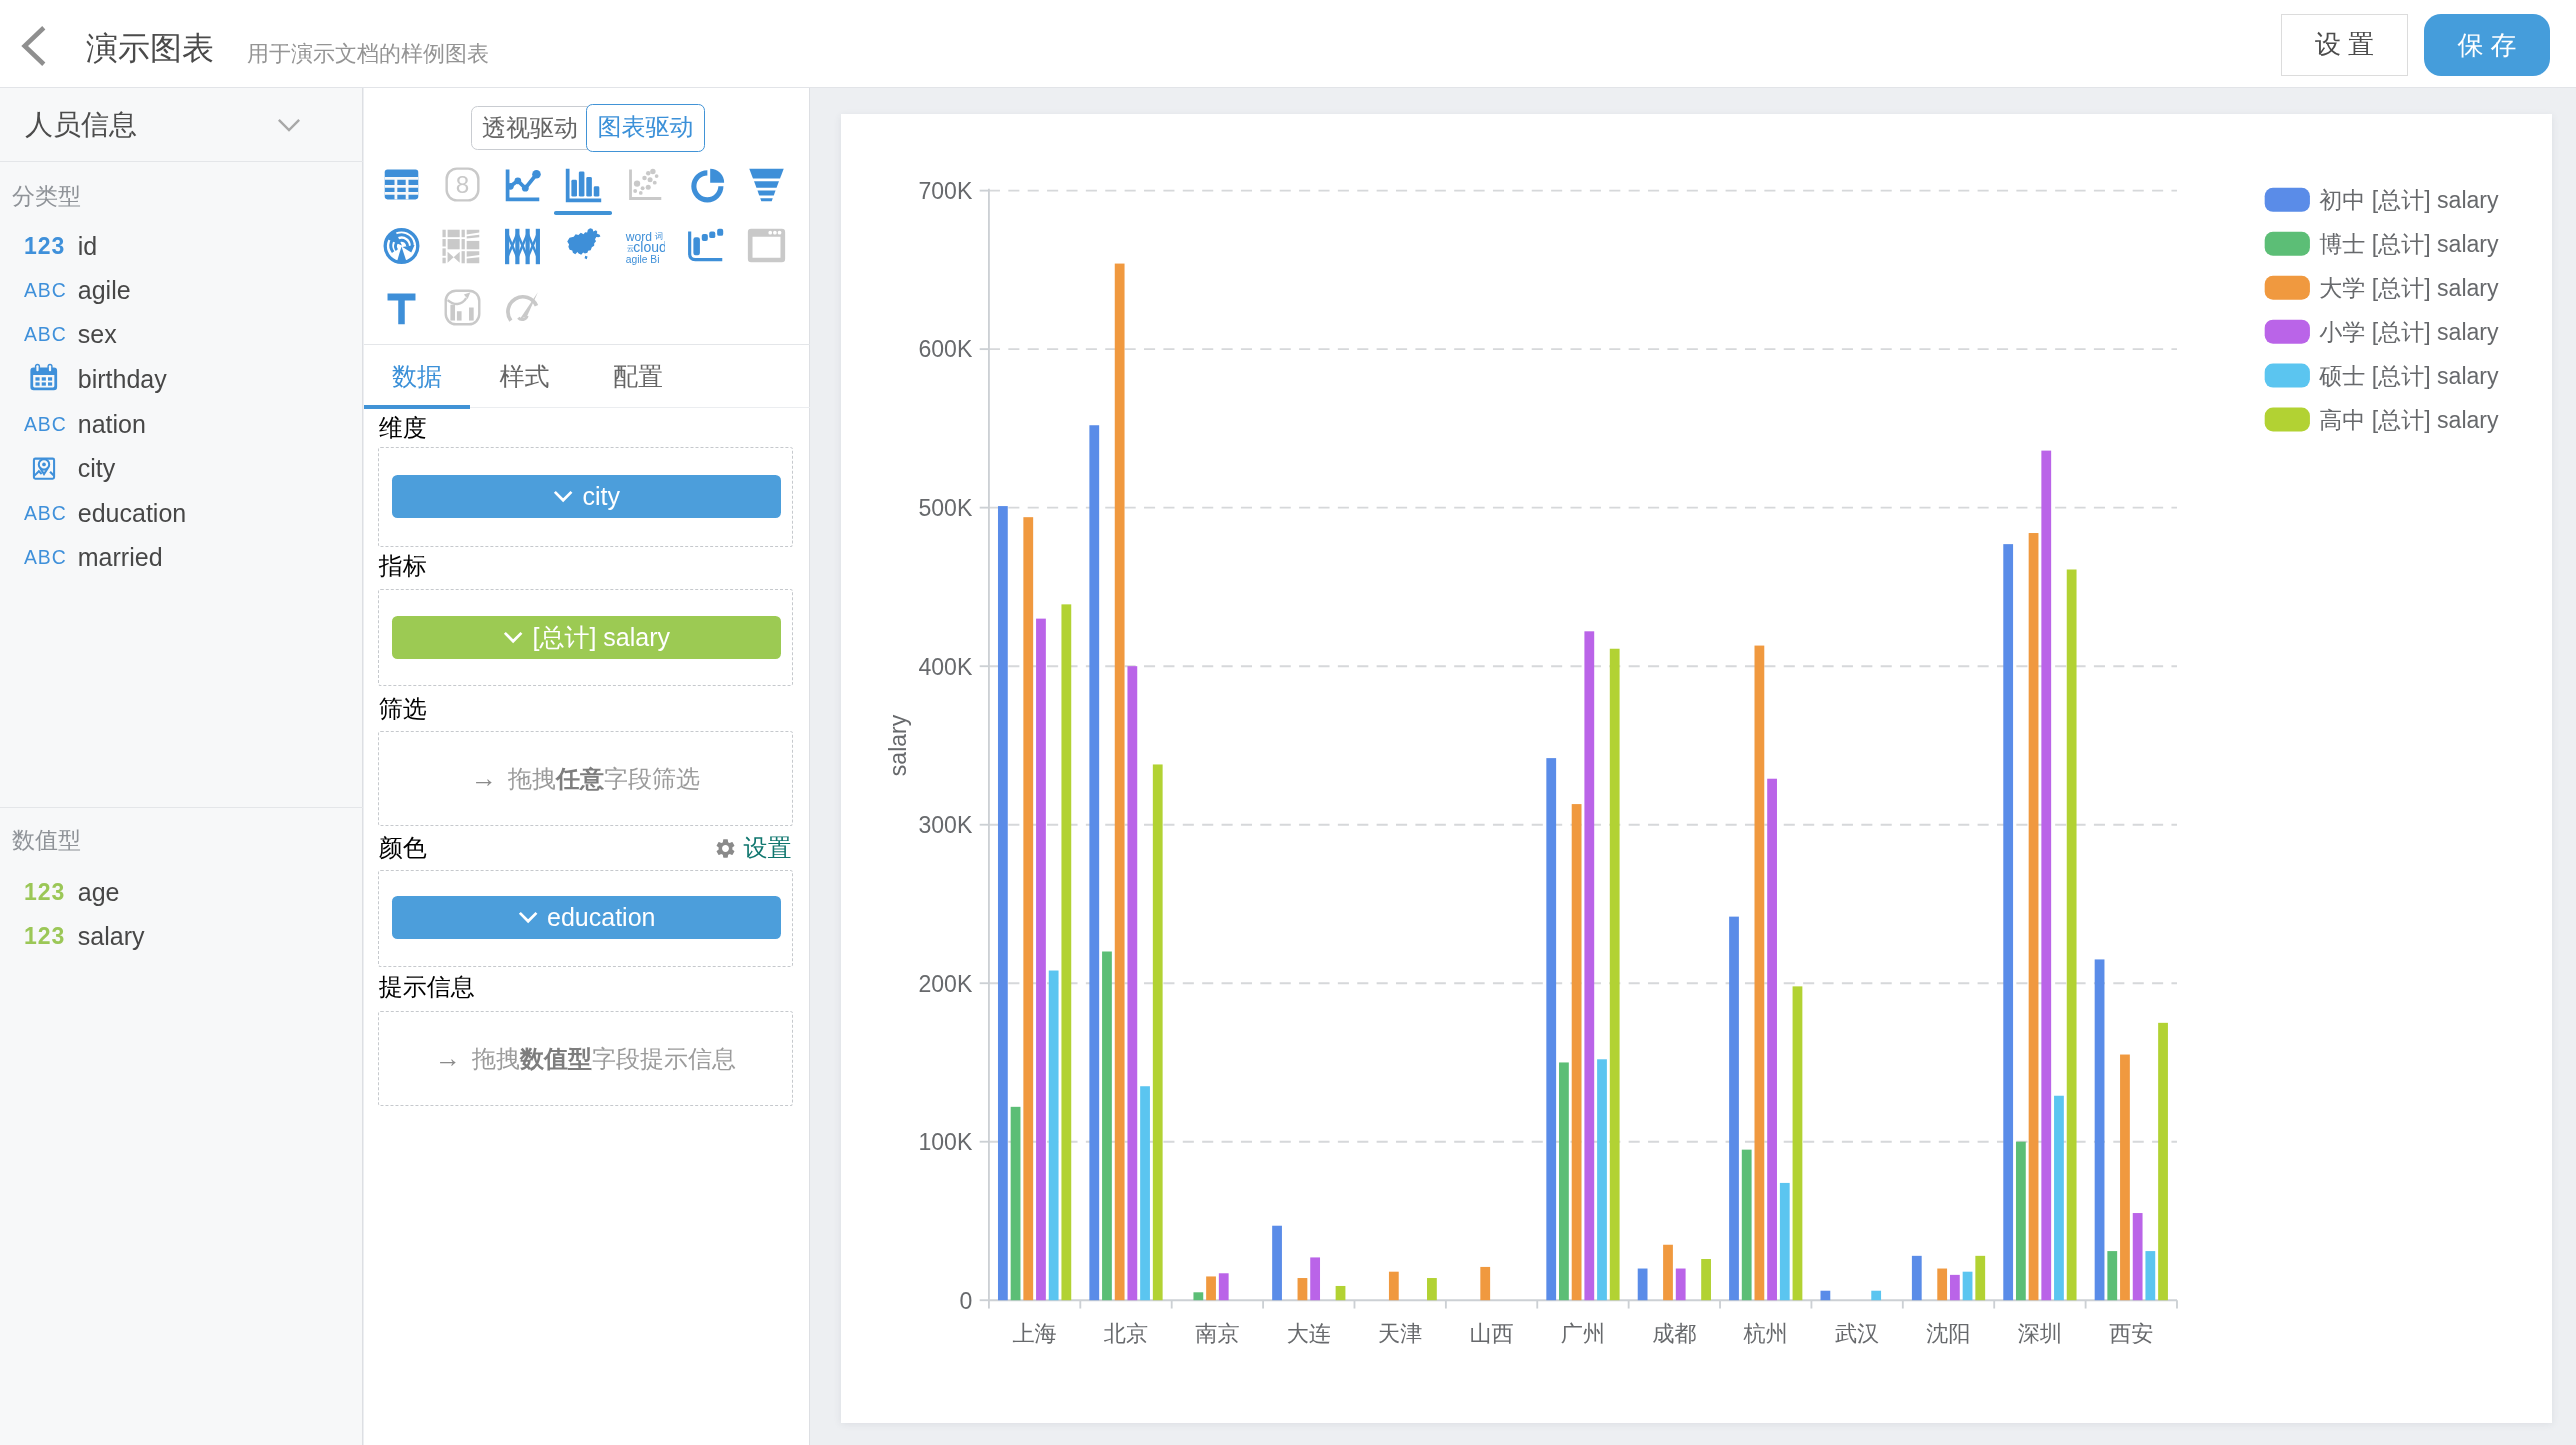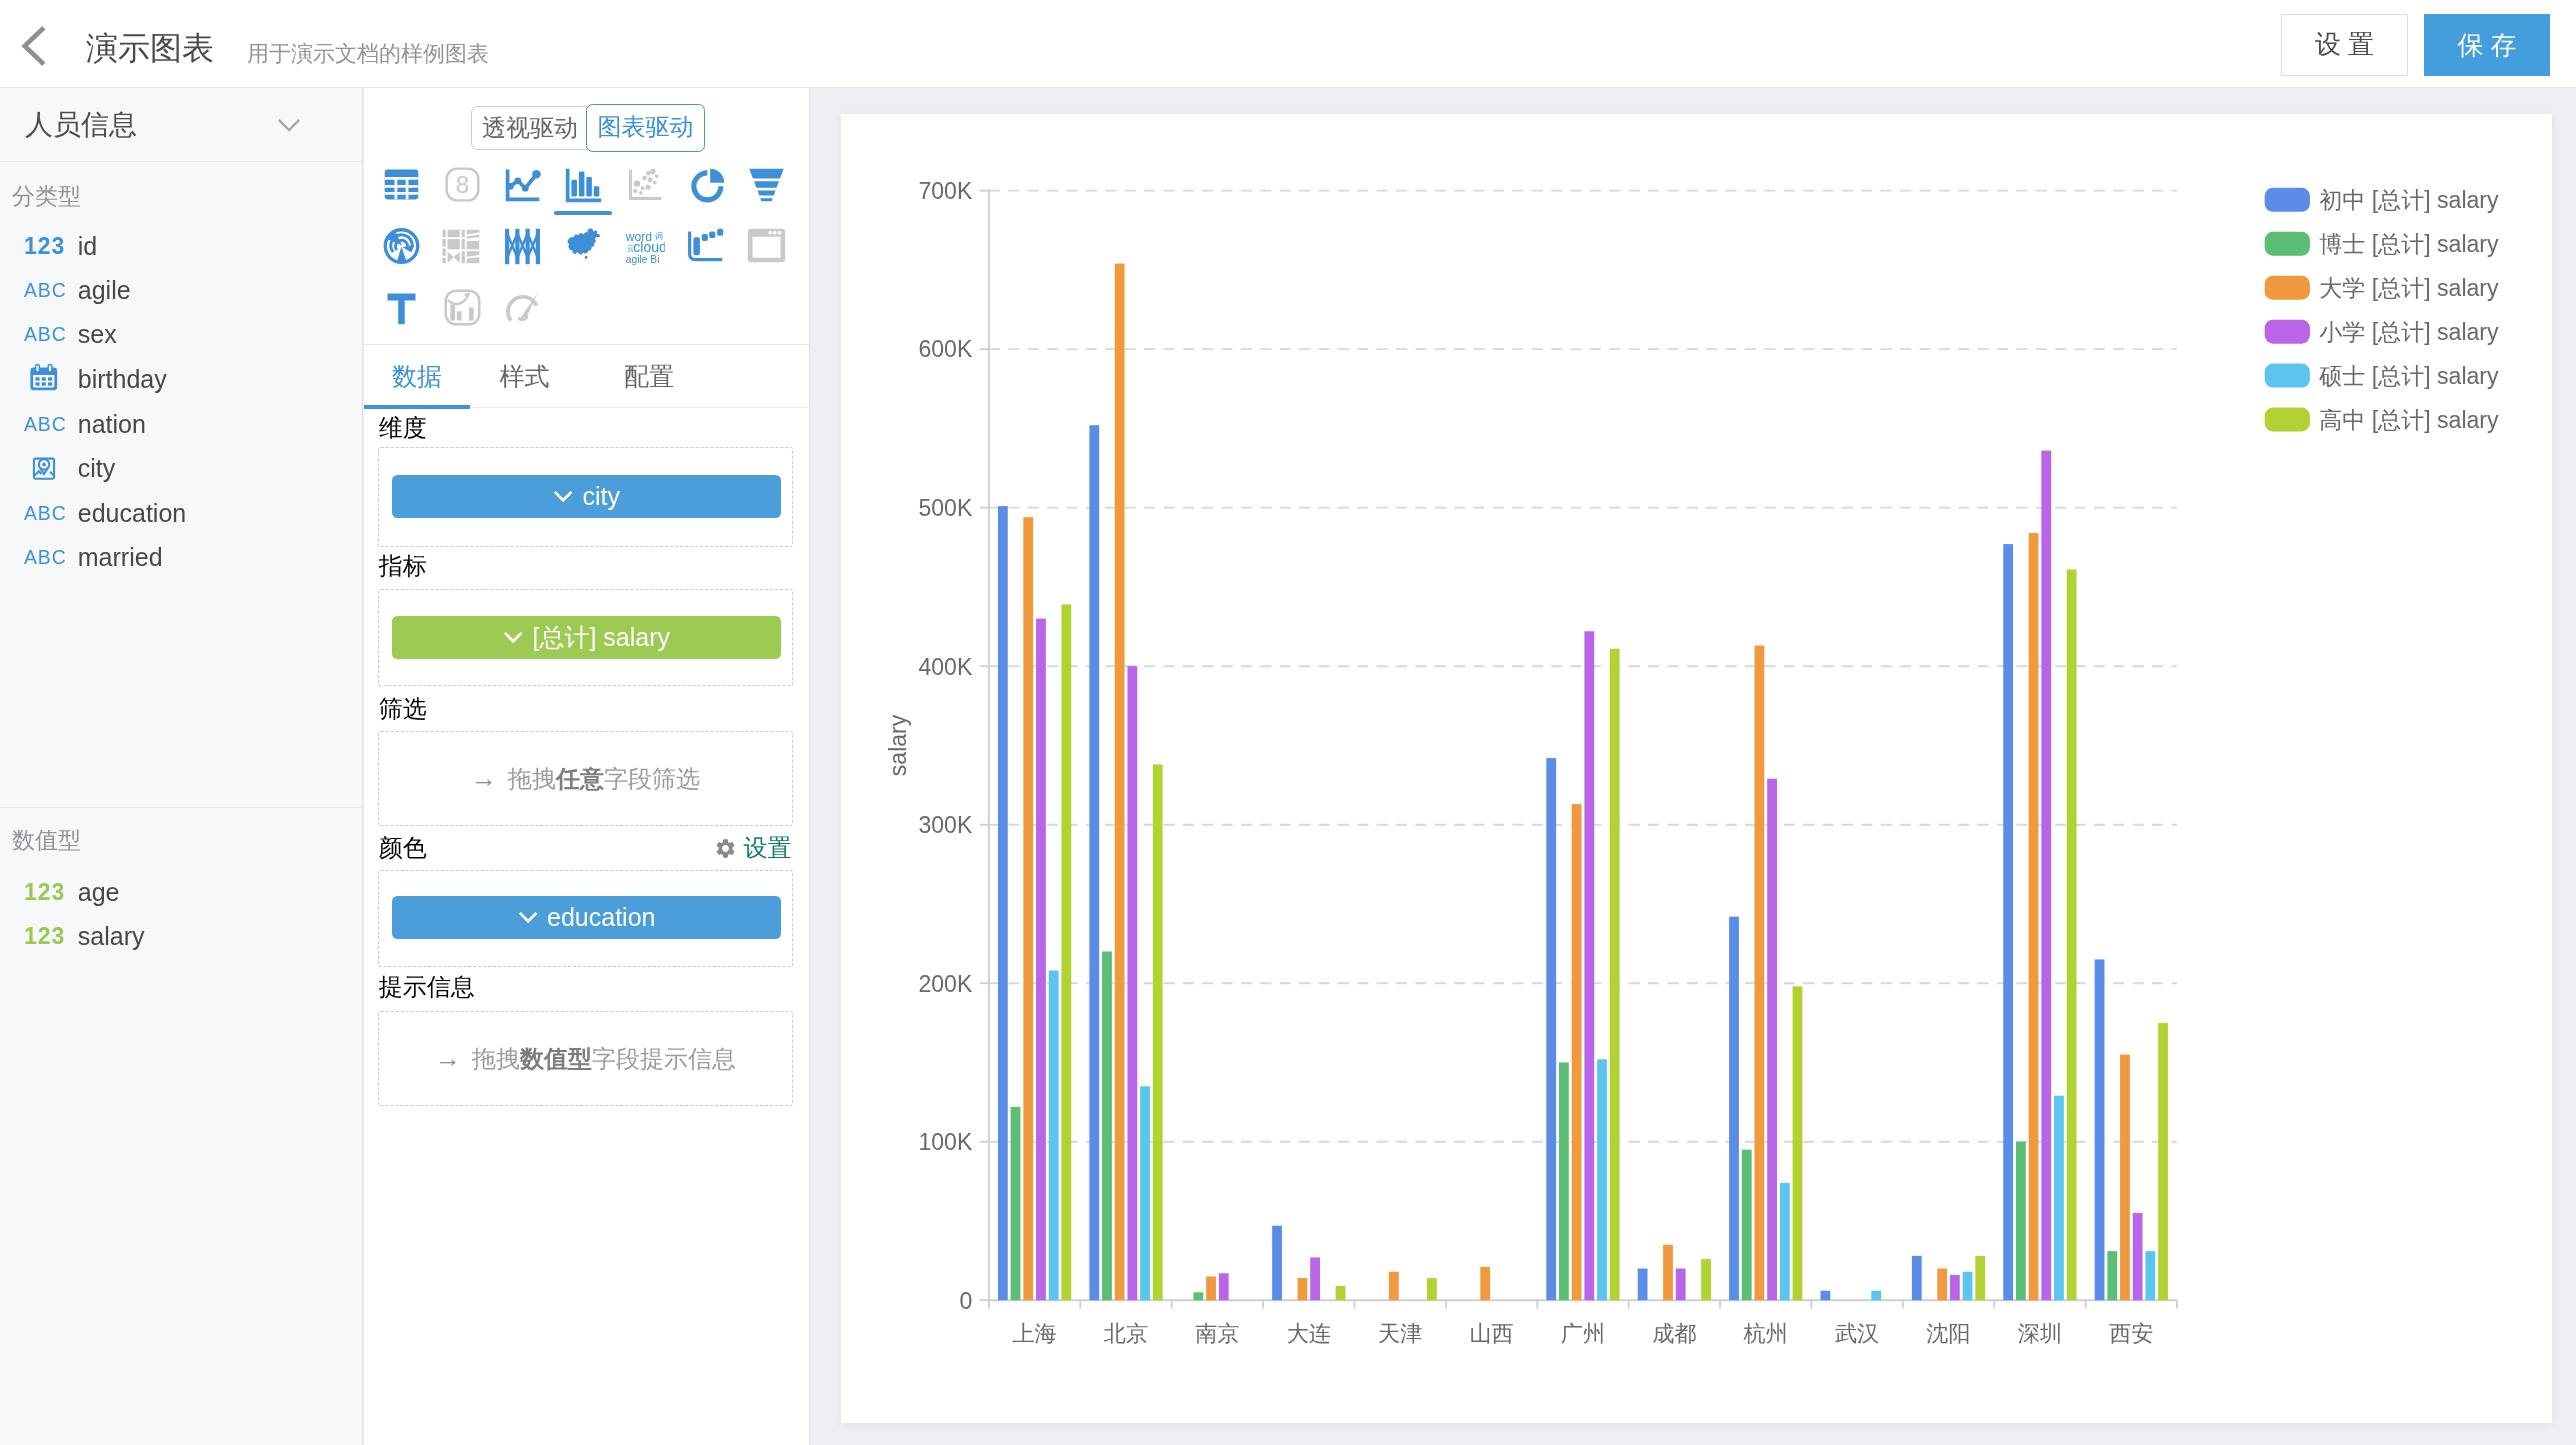--- a/index.html
+++ b/index.html
@@ -5,21 +5,21 @@
 <style>
 *{margin:0;padding:0;box-sizing:border-box}
 html,body{width:2576px;height:1446px;overflow:hidden}
 body{font-family:"Liberation Sans",sans-serif;background:#edeff2;position:relative;color:#4a4a4a;-webkit-font-smoothing:antialiased}
 .abs{position:absolute}
 
 #hdr{position:absolute;left:0;top:0;width:2576px;height:88px;background:#fff;border-bottom:0.9px solid #e2e4e8;z-index:5}
 #title{position:absolute;left:86px;top:29px;font-size:32px;line-height:38px;color:#4a4a4a;font-weight:500}
 #subtitle{position:absolute;left:247px;top:41px;font-size:22px;line-height:26px;color:#949494}
 #btn-set{position:absolute;left:2281px;top:14px;width:127px;height:62px;border:1.8px solid #dcdcdc;border-radius:0;background:#fff;font-size:26px;color:#4c4c4c;text-align:center;line-height:58px}
-#btn-save{position:absolute;left:2424px;top:14px;width:126px;height:62px;border-radius:0;background:#459ddb;font-size:26px;color:#fff;text-align:center;line-height:62px}
+#btn-save{position:absolute;left:2424px;top:14px;width:126px;height:62px;border-radius:17px;background:#459ddb;font-size:26px;color:#fff;text-align:center;line-height:62px}
 
 #lp{position:absolute;left:0;top:88px;width:363px;height:1358px;background:#f7f8f9;border-right:0.9px solid #dddfe3}
 .lp-row{position:absolute;left:0;width:363px;display:flex;align-items:center}
 .ficon{width:39px;margin-left:24px;text-align:center;flex:none}
 .flabel{margin-left:14.8px;font-size:25px;color:#474747}
 .t123{font-size:23px;font-weight:700;color:#3f90da;letter-spacing:0.9px}
 .tabc{font-size:19.4px;font-weight:400;color:#3f90da;letter-spacing:0.9px}
 .t123g{font-size:23px;font-weight:700;color:#9bc757;letter-spacing:0.9px}
 .sect{font-size:23px;color:#8f9398}
 
@@ -271,21 +271,21 @@
  <div class="abs" style="left:138px;top:199px;width:41px;height:41px"><svg width="41" height="41" viewBox="0 0 44 44">
         <path d="M9.5 36 A 16 16 0 1 1 37 20" fill="none" stroke="#c9c9c9" stroke-width="4"></path>
         <path d="M19 34.5 L38.5 5.5 L27 31 Z" fill="#c9c9c9"></path>
         <path d="M17.5 33 a 5.5 5.5 0 0 0 9.5 -2" fill="none" stroke="#c9c9c9" stroke-width="3.2"></path>
       </svg></div>
  <div class="abs" style="left:190px;top:123px;width:58px;height:3.7px;background:#4193d6;border-radius:1.8px"></div>
  <div class="abs" style="left:0;top:256px;width:446px;border-top:0.9px solid #e4e6e9"></div>
 
  <div class="abs" style="left:0;top:272px;width:106px;text-align:center;font-size:25px;color:#3b90d8">数据</div>
  <div class="abs" style="left:106px;top:272px;width:109px;text-align:center;font-size:25px;color:#666">样式</div>
- <div class="abs" style="left:232px;top:272px;width:106px;text-align:center;font-size:25px;color:#666">配置</div>
+ <div class="abs" style="left:221px;top:272px;width:106px;text-align:center;font-size:25px;color:#666">配置</div>
  <div class="abs" style="left:0;top:319px;width:446px;border-top:0.9px solid #ebedf0"></div>
  <div class="abs" style="left:0;top:317px;width:106px;height:3.7px;background:#4193d6"></div>
 
  <div class="mlabel" style="top:324px">维度</div>
  <div class="dash" style="top:359px;height:100px"></div>
  <div class="pill" style="top:387px;background:#4c9edb">
       <svg width="20.3" height="13" viewBox="0 0 22 14">
         <path d="M2 2 L11 11 L20 2" fill="none" stroke="#fff" stroke-width="3"></path>
       </svg>
       <span>city</span>

